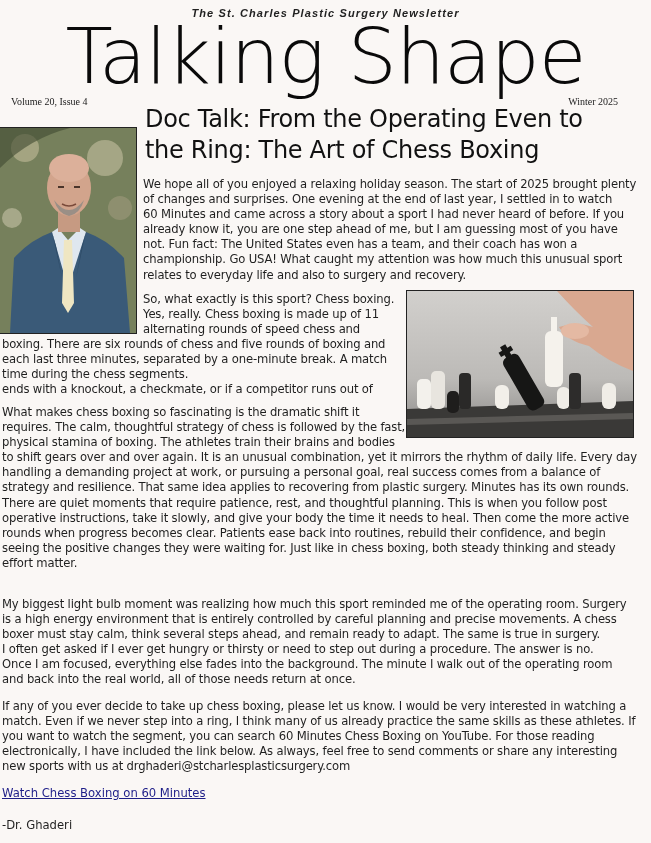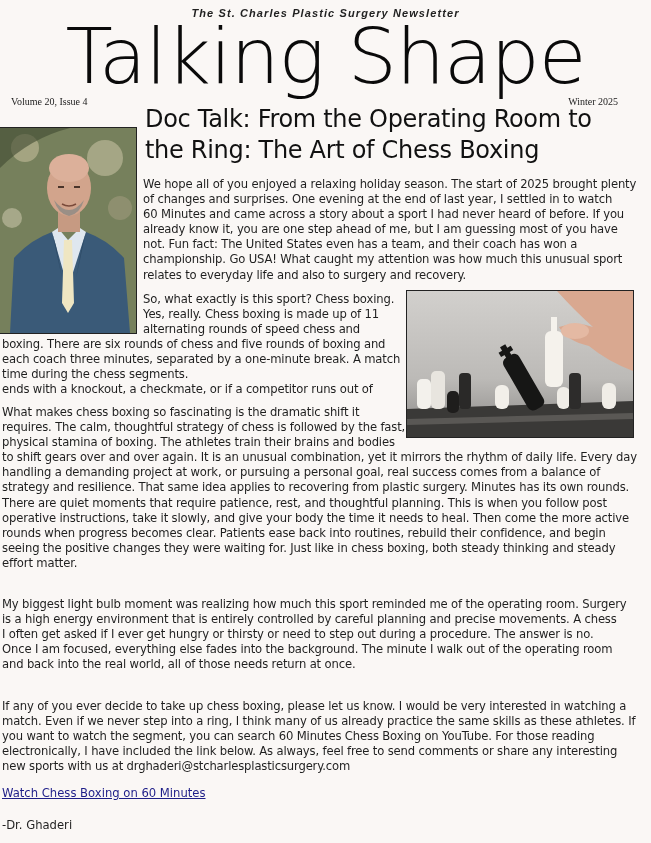--- a/index.html
+++ b/index.html
@@ -50,21 +50,21 @@
 </style>
 </head>
 <body>
 
 <div class="abs tagline">The St. Charles Plastic Surgery Newsletter</div>
 <div class="abs masthead">Talking Shape</div>
 <div class="abs vol">Volume 20, Issue 4</div>
 <div class="abs season">Winter 2025</div>
 
 <div class="abs headline">
-  <span style="display:block">Doc Talk: From the Operating Room to</span>
+  <span style="display:block">Doc Talk: From the Operating Even to</span>
   <span style="display:block">the Ring: The Art of Chess Boxing</span>
 </div>
 
 <div class="abs photo-doc">
   <svg width="136" height="205" viewBox="0 0 136 205" xmlns="http://www.w3.org/2000/svg">
     <rect width="136" height="205" fill="#76805c"></rect>
     <circle cx="25" cy="20" r="14" fill="#b8b492" opacity="0.7"></circle>
     <circle cx="105" cy="30" r="18" fill="#c4bfa0" opacity="0.6"></circle>
     <circle cx="120" cy="80" r="12" fill="#9e9a7c" opacity="0.6"></circle>
     <circle cx="12" cy="90" r="10" fill="#d6d0b6" opacity="0.5"></circle>
@@ -133,21 +133,21 @@
   <span class="ln">relates to everyday life and also to surgery and recovery.</span>
 </div>
 
 <div class="abs p" style="left:143px; top:292px;">
   <span class="ln">So, what exactly is this sport? Chess boxing.</span>
   <span class="ln">Yes, really. Chess boxing is made up of 11</span>
   <span class="ln">alternating rounds of speed chess and</span>
 </div>
 <div class="abs p" style="left:2px; top:337px;">
   <span class="ln">boxing. There are six rounds of chess and five rounds of boxing and</span>
-  <span class="ln">each coach three minutes, separated by a one-minute break. A match</span>
+  <span class="ln">each last three minutes, separated by a one-minute break. A match</span>
   <span class="ln">time during the chess segments.</span>
   <span class="ln">ends with a knockout, a checkmate, or if a competitor runs out of</span>
 </div>
 
 <div class="abs p" style="left:2px; top:405px;">
   <span class="ln">What makes chess boxing so fascinating is the dramatic shift it</span>
   <span class="ln">requires. The calm, thoughtful strategy of chess is followed by the fast,</span>
   <span class="ln">physical stamina of boxing. The athletes train their brains and bodies</span>
   <span class="ln">to shift gears over and over again. It is an unusual combination, yet it mirrors the rhythm of daily life. Every day</span>
   <span class="ln">handling a demanding project at work, or pursuing a personal goal, real success comes from a balance of</span>
@@ -155,20 +155,21 @@
   <span class="ln">There are quiet moments that require patience, rest, and thoughtful planning. This is when you follow post</span>
   <span class="ln">operative instructions, take it slowly, and give your body the time it needs to heal. Then come the more active</span>
   <span class="ln">rounds when progress becomes clear. Patients ease back into routines, rebuild their confidence, and begin</span>
   <span class="ln">seeing the positive changes they were waiting for. Just like in chess boxing, both steady thinking and steady</span>
   <span class="ln">effort matter.</span>
 </div>
 
 <div class="abs p" style="left:2px; top:597px;">
   <span class="ln">My biggest light bulb moment was realizing how much this sport reminded me of the operating room. Surgery</span>
   <span class="ln">is a high energy environment that is entirely controlled by careful planning and precise movements. A chess</span>
+  <span class="ln">boxer must stay calm, think several steps ahead, and remain ready to adapt. The same is true in surgery.</span>
   <span class="ln">I often get asked if I ever get hungry or thirsty or need to step out during a procedure. The answer is no.</span>
   <span class="ln">Once I am focused, everything else fades into the background. The minute I walk out of the operating room</span>
   <span class="ln">and back into the real world, all of those needs return at once.</span>
 </div>
 
 <div class="abs p" style="left:2px; top:699px;">
   <span class="ln">If any of you ever decide to take up chess boxing, please let us know. I would be very interested in watching a</span>
   <span class="ln">match. Even if we never step into a ring, I think many of us already practice the same skills as these athletes. If</span>
   <span class="ln">you want to watch the segment, you can search 60 Minutes Chess Boxing on YouTube. For those reading</span>
   <span class="ln">electronically, I have included the link below. As always, feel free to send comments or share any interesting</span>

